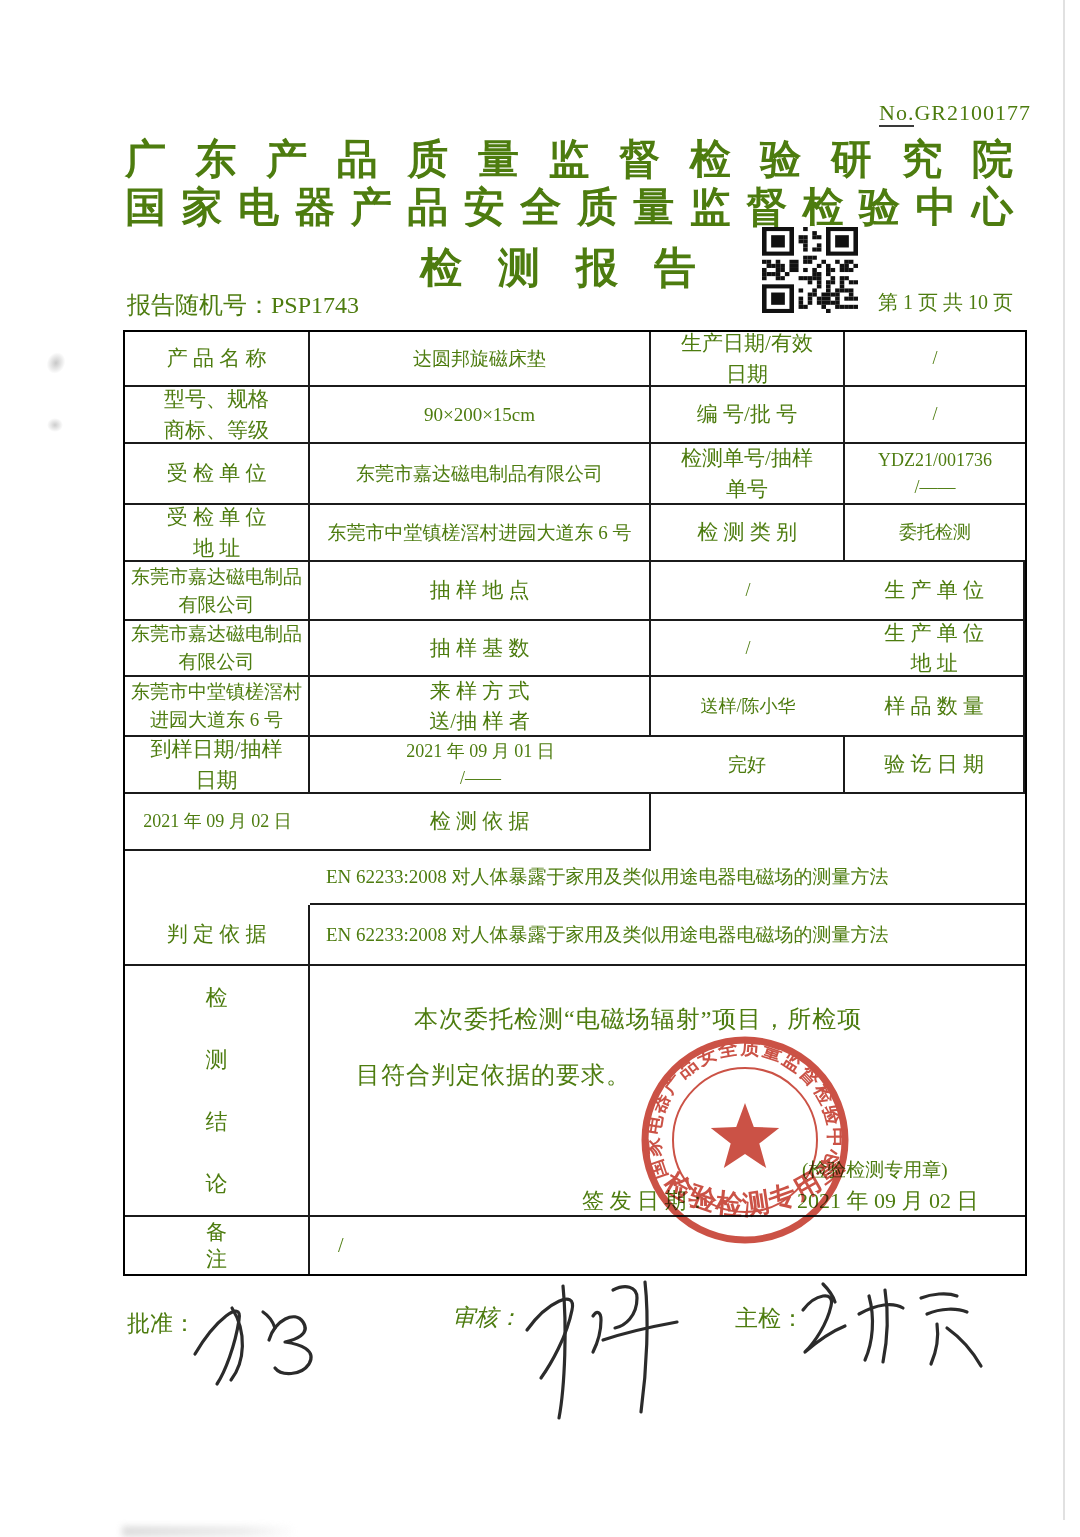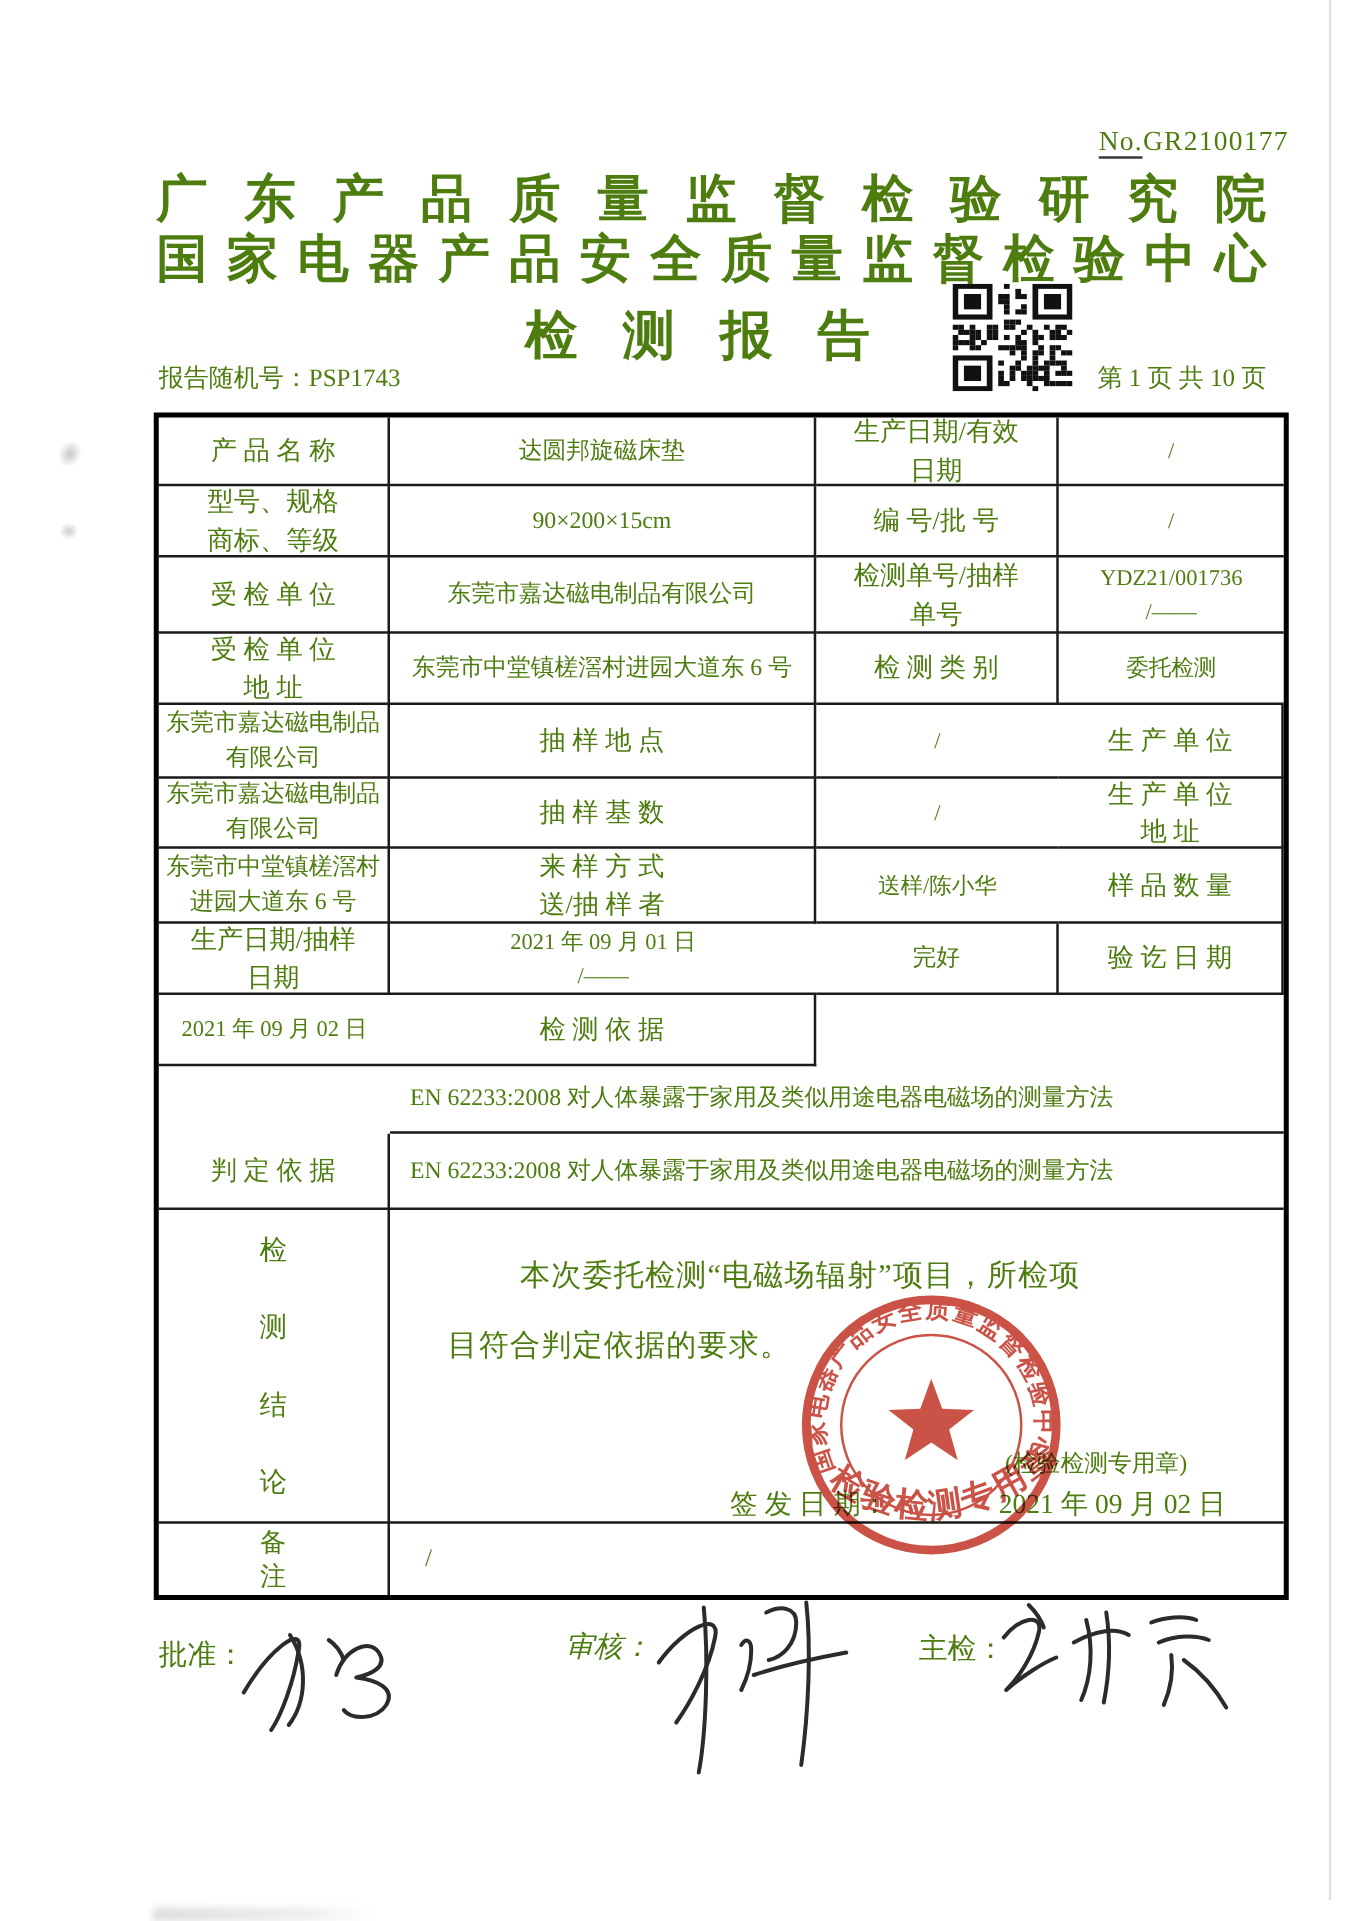--- a/index.html
+++ b/index.html
@@ -8,28 +8,28 @@
   .abs{position:absolute;}
   
   .report-no{top:100px;left:852px;font-size:22px;letter-spacing:1px;}
   .report-no .pfx{border-bottom:2px solid #3a3a3a;padding-bottom:0px;}
   .title-line{left:98px;width:888px;font-weight:700;font-size:41px;line-height:1.0;
               text-align:justify;text-align-last:justify;white-space:normal;}
   .t1{top:139px;}
   .t2{top:187px;}
   .t3{top:240px;left:393px;width:276px;font-weight:700;font-size:42px;
       text-align:justify;text-align-last:justify;}
-  .rand-no{top:289px;left:100px;font-size:20px;}
+  .rand-no{top:289px;left:100px;font-size:24px;}
   .page-ind{top:289px;left:790px;width:196px;font-size:20px;text-align:right;}
   .qr{top:227px;left:735px;width:96px;height:86px;}
   
   .table{top:330px;left:96px;width:900px;display:grid;
          grid-template-columns:185px 341px 194px 180px;
          grid-template-rows:55px 57px 61px 57px 59px 56px 60px 57px 57px 54px 61px 251px 57px;
-         border:4px solid #000000;}
+         border:2px solid #000000;}
   .cell{border-right:2px solid #1b1b1b;border-bottom:2px solid #1b1b1b;
         display:flex;align-items:center;justify-content:center;text-align:center;
         white-space:pre-line;line-height:1.45;overflow:visible;}
   .c1{font-size:21px;}
   .c2{font-size:19px;}
   .c3{font-size:21px;}
   .c4{font-size:18px;border-right:none;}
   .merge{grid-column:2/5;border-right:none;justify-content:flex-start;
          text-align:left;padding-left:16px;font-size:19px;}
   .bb0{border-bottom:none;}
@@ -252,21 +252,21 @@
     <div class="cell c4">/</div>
 
     <div class="cell c1">生 产 单 位
 地 址</div>
     <div class="cell c2">东莞市中堂镇槎滘村进园大道东 6 号</div>
     <div class="cell c3">来 样 方 式
 送/抽 样 者</div>
     <div class="cell c4">送样/陈小华</div>
 
     <div class="cell c1">样 品 数 量</div>
-    <div class="cell c3">生产日期/抽样
+    <div class="cell c3">到样日期/抽样
 日期</div>
     <div class="cell c4">2021 年 09 月 01 日
 /——</div>
 
     <div class="cell c2">完好</div>
     <div class="cell c3">验 讫 日 期</div>
     <div class="cell c4">2021 年 09 月 02 日</div>
 
     <div class="cell c1">检 测 依 据</div>
     <div class="cell merge">EN 62233:2008 对人体暴露于家用及类似用途电器电磁场的测量方法</div>

